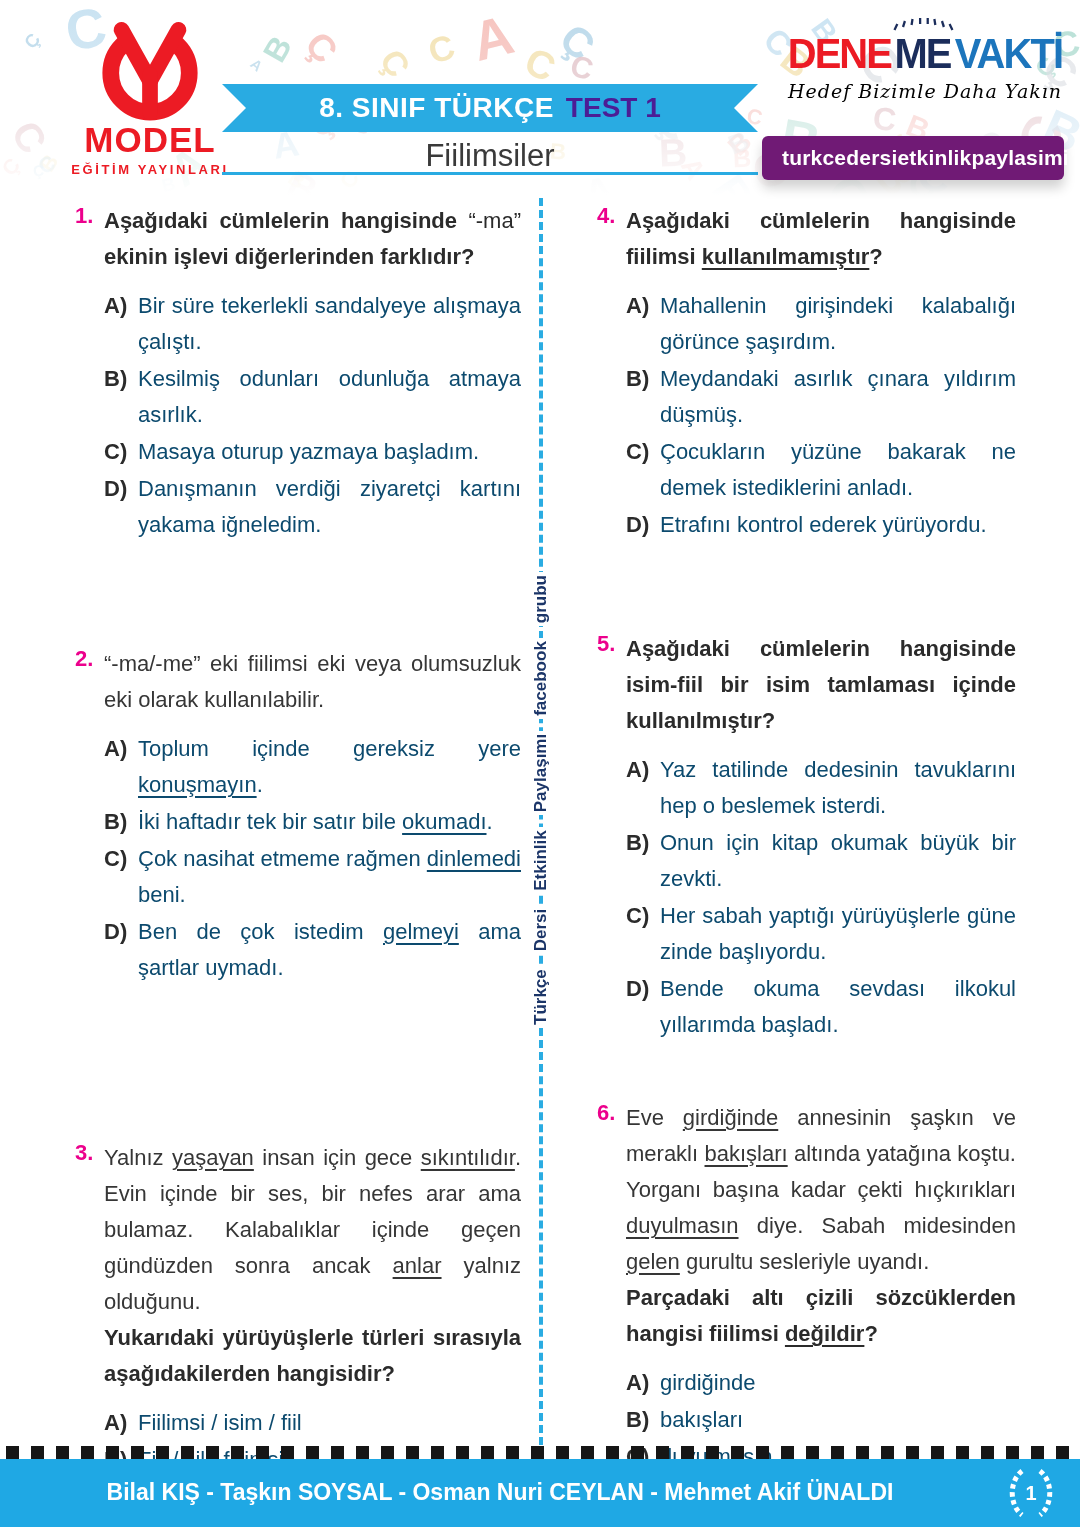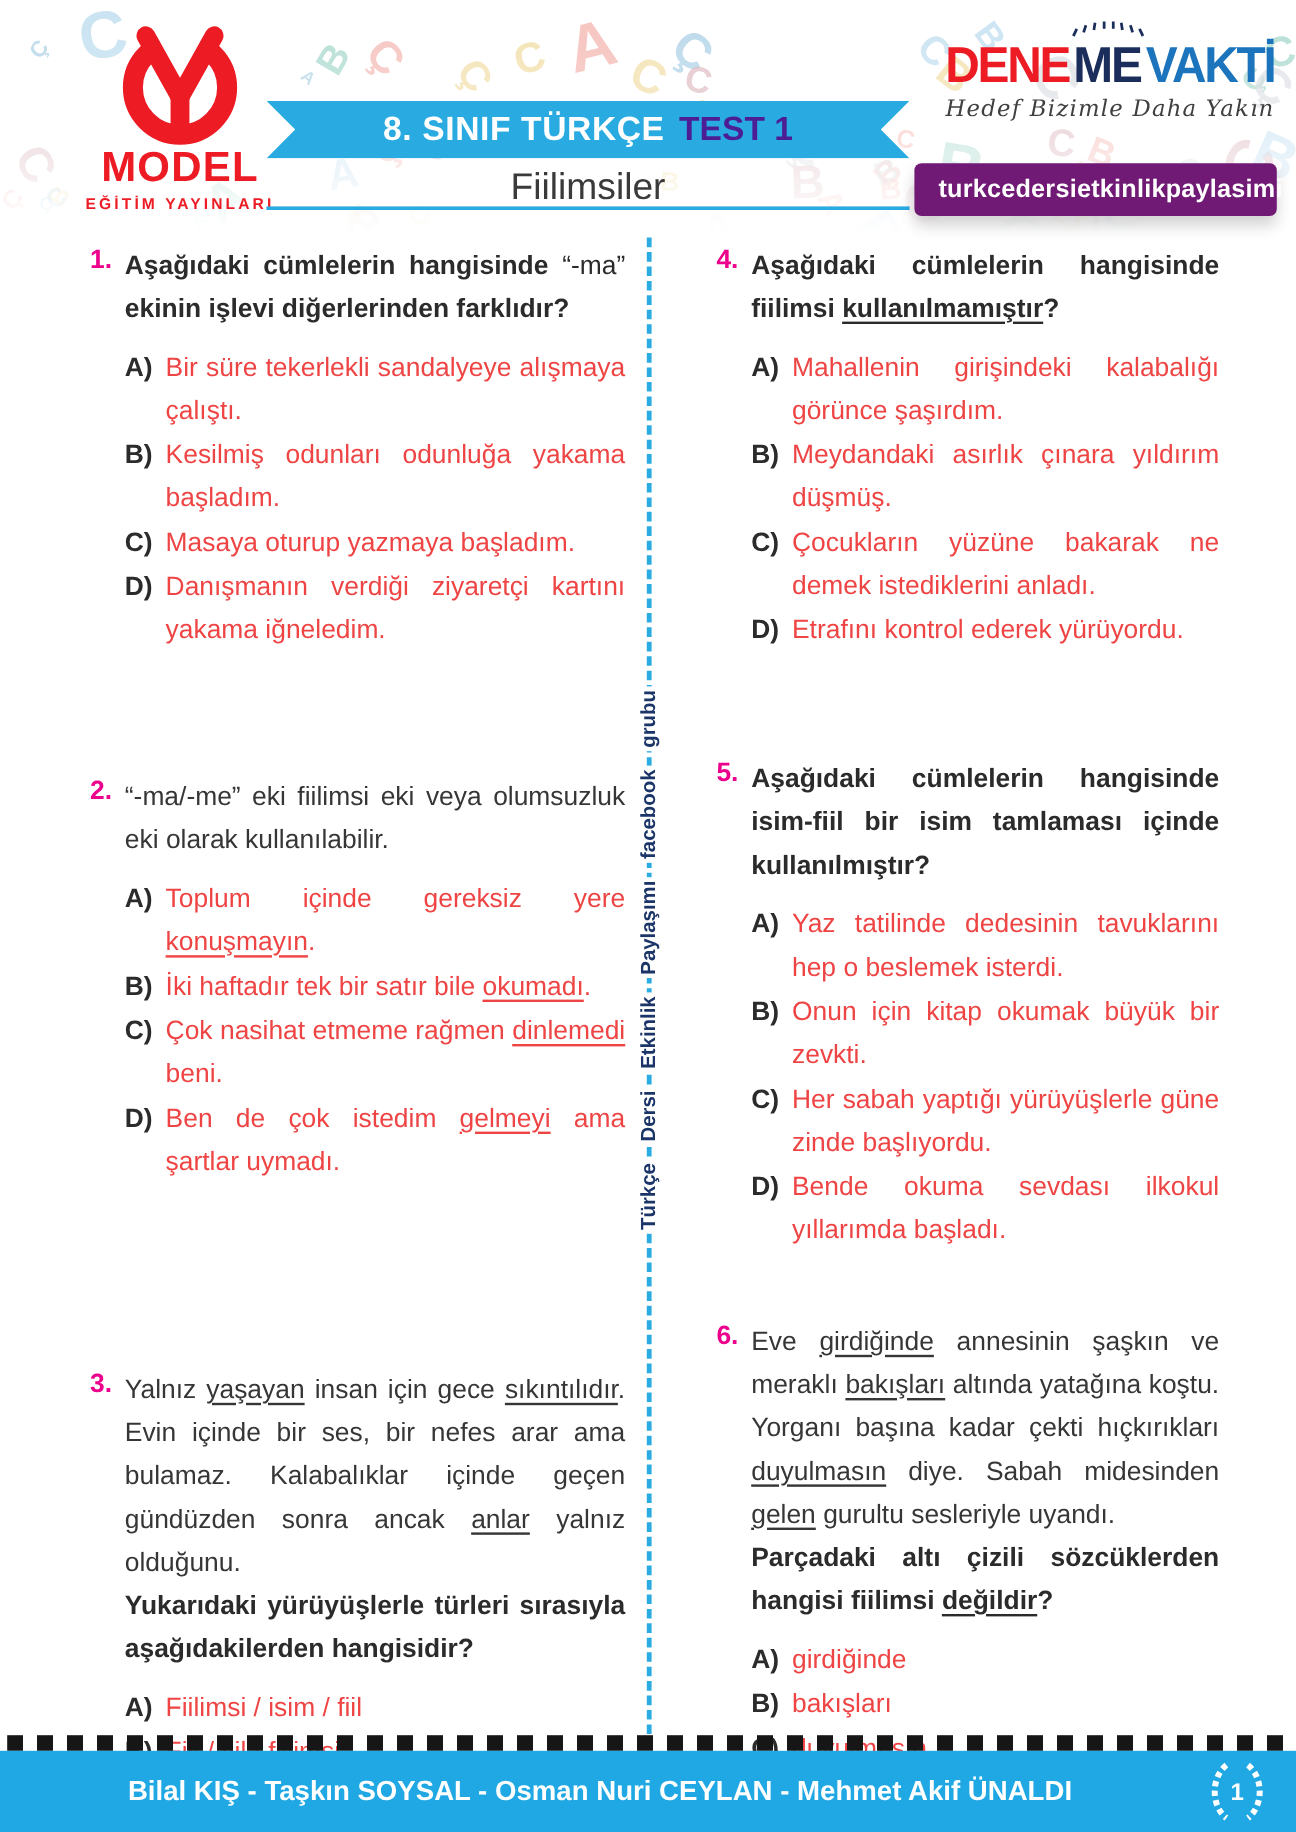--- a/index.html
+++ b/index.html
@@ -25,38 +25,38 @@
   .ribbon-test{font-size:28px;font-weight:700;color:#4c1d95;margin-left:12px;}
   .topic{position:absolute;left:222px;top:138px;width:536px;text-align:center;font-size:31px;color:#3a3a3a;z-index:3;}
   .topic-line{position:absolute;left:222px;top:172px;width:536px;height:3px;background:#29ABE2;z-index:3;}
 
   .brand{position:absolute;left:775px;top:30px;width:300px;text-align:center;z-index:3;}
   .brand-word{font-size:42px;font-weight:700;letter-spacing:-2px;white-space:nowrap;display:inline-block;transform:scaleX(.95);}
   .brand-dene{color:#EC1B24;}
   .brand-me{color:#1B2D5B;position:relative;}
   .brand-me svg{position:absolute;left:50%;top:-13px;transform:translateX(-50%);}
   .brand-vakti{color:#1C75BC;}
-  .brand-slogan{font-family:"DejaVu Serif",serif;font-style:italic;font-size:19px;color:#404040;margin-top:2px;letter-spacing:1px;}
+  .brand-slogan{font-family:"DejaVu Serif",serif;font-style:italic;font-size:19px;color:#000000;margin-top:2px;letter-spacing:1px;}
   .insta-pill{position:absolute;left:762px;top:136px;width:302px;height:44px;background:#701a75;border-radius:6px;z-index:3;
               display:flex;align-items:center;gap:10px;padding:0 10px;box-sizing:border-box;
               box-shadow:0 8px 12px rgba(0,0,0,.18);}
   .insta-text{color:#fff;font-weight:700;font-size:21px;letter-spacing:.2px;}
 
   
   .question{position:absolute;}
   .qnum{position:absolute;left:0;top:0;font-size:22px;font-weight:700;color:#EC008C;}
   .qbody{margin-left:29px;}
   .qbody p{margin:0;font-size:22px;line-height:36px;text-align:justify;color:#363636;}
   .qbody p.b{font-weight:700;color:#2b2b2b;}
   .nb{font-weight:400;}
   u{text-underline-offset:4px;text-decoration-thickness:2px;}
   .options{margin-top:13px;}
   .option{display:flex;margin:0 0 1px 0;}
   .olabel{flex:0 0 34px;font-size:22px;line-height:36px;font-weight:700;color:#2b2b2b;}
-  .otext{flex:1;font-size:22px;line-height:36px;text-align:justify;color:#ef4444;}
+  .otext{flex:1;font-size:22px;line-height:36px;text-align:justify;color:#0c4a6e;}
 
   
   .divider{position:absolute;left:539px;top:198px;height:1247px;border-left:4px dashed #2AACE2;z-index:1;}
   .divider-label{position:absolute;left:541px;top:800px;transform:translate(-50%,-50%) rotate(-90deg);
                  white-space:nowrap;z-index:2;display:flex;gap:12px;}
   .divider-label span{background:#fff;padding:0 3px;font-size:17px;font-weight:700;color:#1B3568;}
 
   
   .perforation{position:absolute;left:6px;right:6px;top:1446px;height:13px;
                background:repeating-linear-gradient(90deg,#161616 0 13px,transparent 13px 25px);}
@@ -201,21 +201,21 @@
         <div class="qnum">1.</div>
         <div class="qbody">
           <p class="b">Aşağıdaki cümlelerin hangisinde <span class="nb">“-ma”</span> ekinin işlevi diğerlerinden farklıdır?</p>
           <div class="options">
             <div class="option">
               <b class="olabel">A)</b>
               <span class="otext">Bir süre tekerlekli sandalyeye alışmaya çalıştı.</span>
             </div>
             <div class="option">
               <b class="olabel">B)</b>
-              <span class="otext">Kesilmiş odunları odunluğa yakama başladım.</span>
+              <span class="otext">Kesilmiş odunları odunluğa atmaya asırlık.</span>
             </div>
             <div class="option">
               <b class="olabel">C)</b>
               <span class="otext">Masaya oturup yazmaya başladım.</span>
             </div>
             <div class="option">
               <b class="olabel">D)</b>
               <span class="otext">Danışmanın verdiği ziyaretçi kartını yakama iğneledim.</span>
             </div>
           </div>

